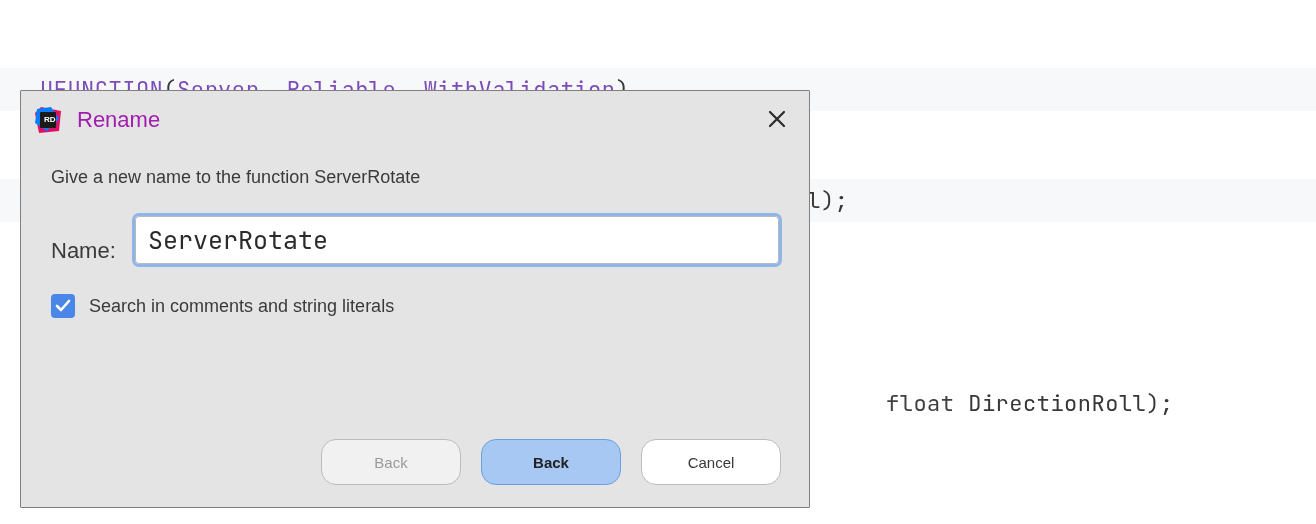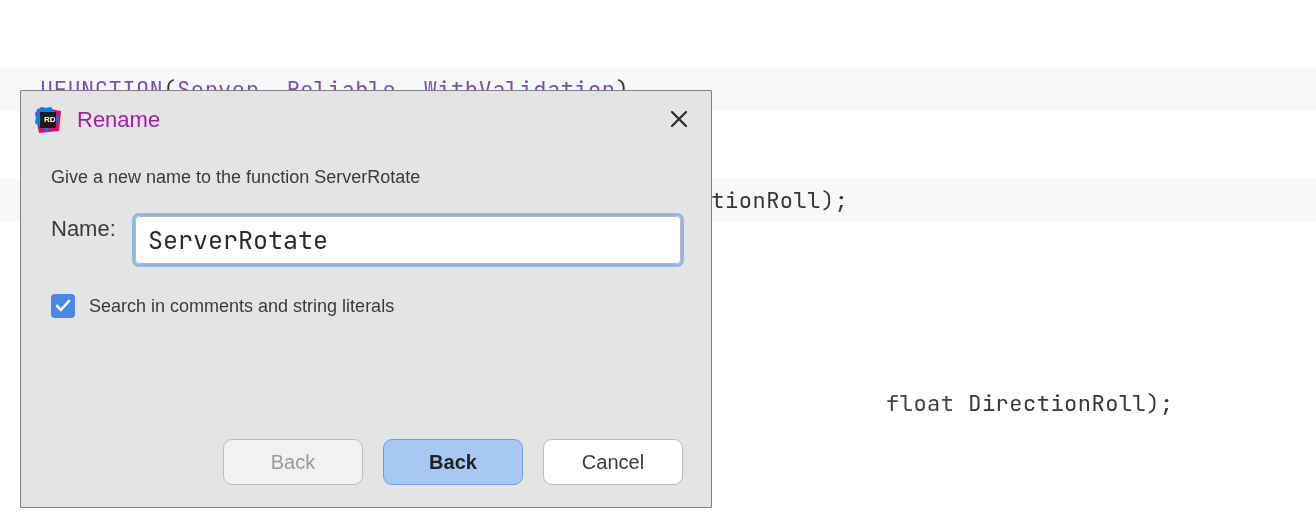--- a/index.html
+++ b/index.html
@@ -35,21 +35,21 @@
     .macro-arg { color: #7d4cb8; }
     .keyword { color: #0e66c9; }
     .funcname { color: #267f56; }
     .type { color: #404040; }
     .plain { color: #373737; }
     
     .dialog {
       position: absolute;
       left: 20px;
       top: 90px;
-      width: 692px;
+      width: 790px;
       height: 418px;
       background: #e4e4e4;
       border: 1px solid #808080;
       border-radius: 1px;
       box-shadow: 0 0 0 rgba(0,0,0,0.1);
       display: flex;
       flex-direction: column;
     }
     .dialog-titlebar {
       display: flex;
@@ -80,21 +80,21 @@
       padding: 24px 30px 0 30px;
       flex: 1;
     }
     .instruction {
       font-size: 18px;
       color: #3a3a3a;
       margin-bottom: 28px;
     }
     .name-row {
       display: flex;
-      align-items: flex-start;
+      align-items: flex-end;
       gap: 14px;
       margin-bottom: 30px;
     }
     .name-label {
       font-size: 22px;
       color: #3a3a3a;
       width: 70px;
     }
     .name-input {
       flex: 1;
@@ -131,22 +131,22 @@
     }
     .dialog-footer {
       display: flex;
       justify-content: flex-end;
       gap: 20px;
       padding: 0 28px 22px 28px;
     }
     .btn {
       min-width: 140px;
       height: 46px;
-      border-radius: 9px;
-      font-size: 20px;
+      border-radius: 15px;
+      font-size: 15px;
       display: flex;
       align-items: center;
       justify-content: center;
       cursor: pointer;
       border: 1px solid #bcbcbc;
       background: #ffffff;
       color: #3a3a3a;
       text-align: right;
     }
     .btn.disabled {

